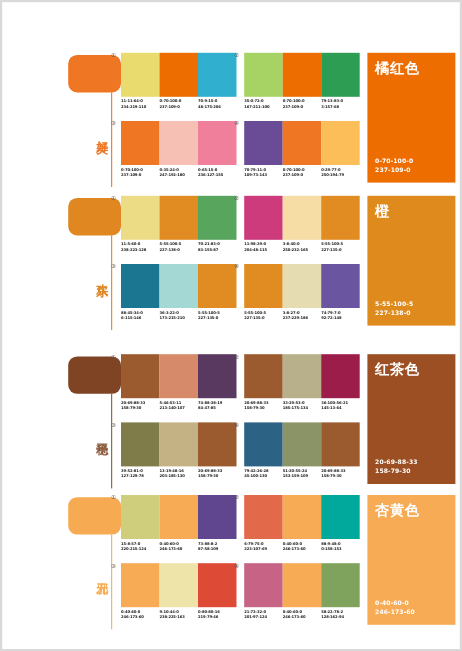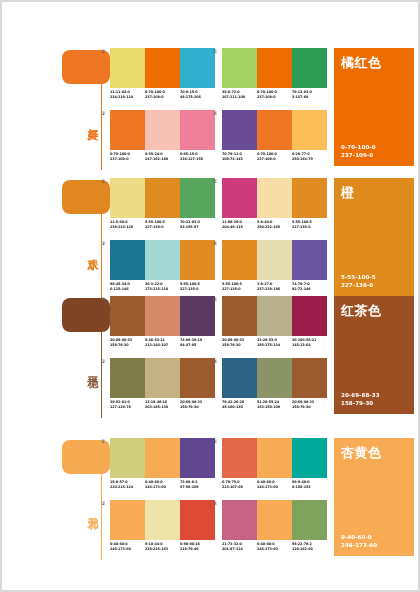--- a/index.html
+++ b/index.html
@@ -319,21 +319,21 @@
           </div>
         </div>
         <div class="panel" style="background: rgb(223, 138, 28);">
           <div class="panel-name">橙</div>
           <div class="panel-codes">
             <div>5-55-100-5</div>
             <div>227-138-0</div>
           </div>
         </div>
       </div>
-      <div class="section" style="top: 290px;">
+      <div class="section" style="top: 316px;">
         <div class="main-chip" style="background: rgb(126, 68, 36);"></div>
         <div class="connector" style="background: rgb(138, 90, 59);"></div>
         <div class="mood" style="color: rgb(138, 90, 59);">平稳</div>
         <div class="grid">
           <div class="group g1">
             <div class="grp-num">①</div>
             <div class="swatches">
               <div class="swatch" style="background: rgb(155, 91, 46);"></div>
               <div class="swatch" style="background: rgb(214, 138, 106);"></div>
               <div class="swatch" style="background: rgb(90, 57, 96);"></div>
@@ -421,21 +421,21 @@
           </div>
         </div>
         <div class="panel" style="background: rgb(155, 79, 34);">
           <div class="panel-name">红茶色</div>
           <div class="panel-codes">
             <div>20-69-88-33</div>
             <div>158-79-30</div>
           </div>
         </div>
       </div>
-      <div class="section" style="top: 432px;">
+      <div class="section" style="top: 444px;">
         <div class="main-chip" style="background: rgb(246, 171, 82);"></div>
         <div class="connector" style="background: rgb(245, 174, 85);"></div>
         <div class="mood" style="color: rgb(245, 174, 85);">无邪</div>
         <div class="grid">
           <div class="group g1">
             <div class="grp-num">①</div>
             <div class="swatches">
               <div class="swatch" style="background: rgb(207, 206, 124);"></div>
               <div class="swatch" style="background: rgb(247, 171, 84);"></div>
               <div class="swatch" style="background: rgb(96, 70, 142);"></div>

